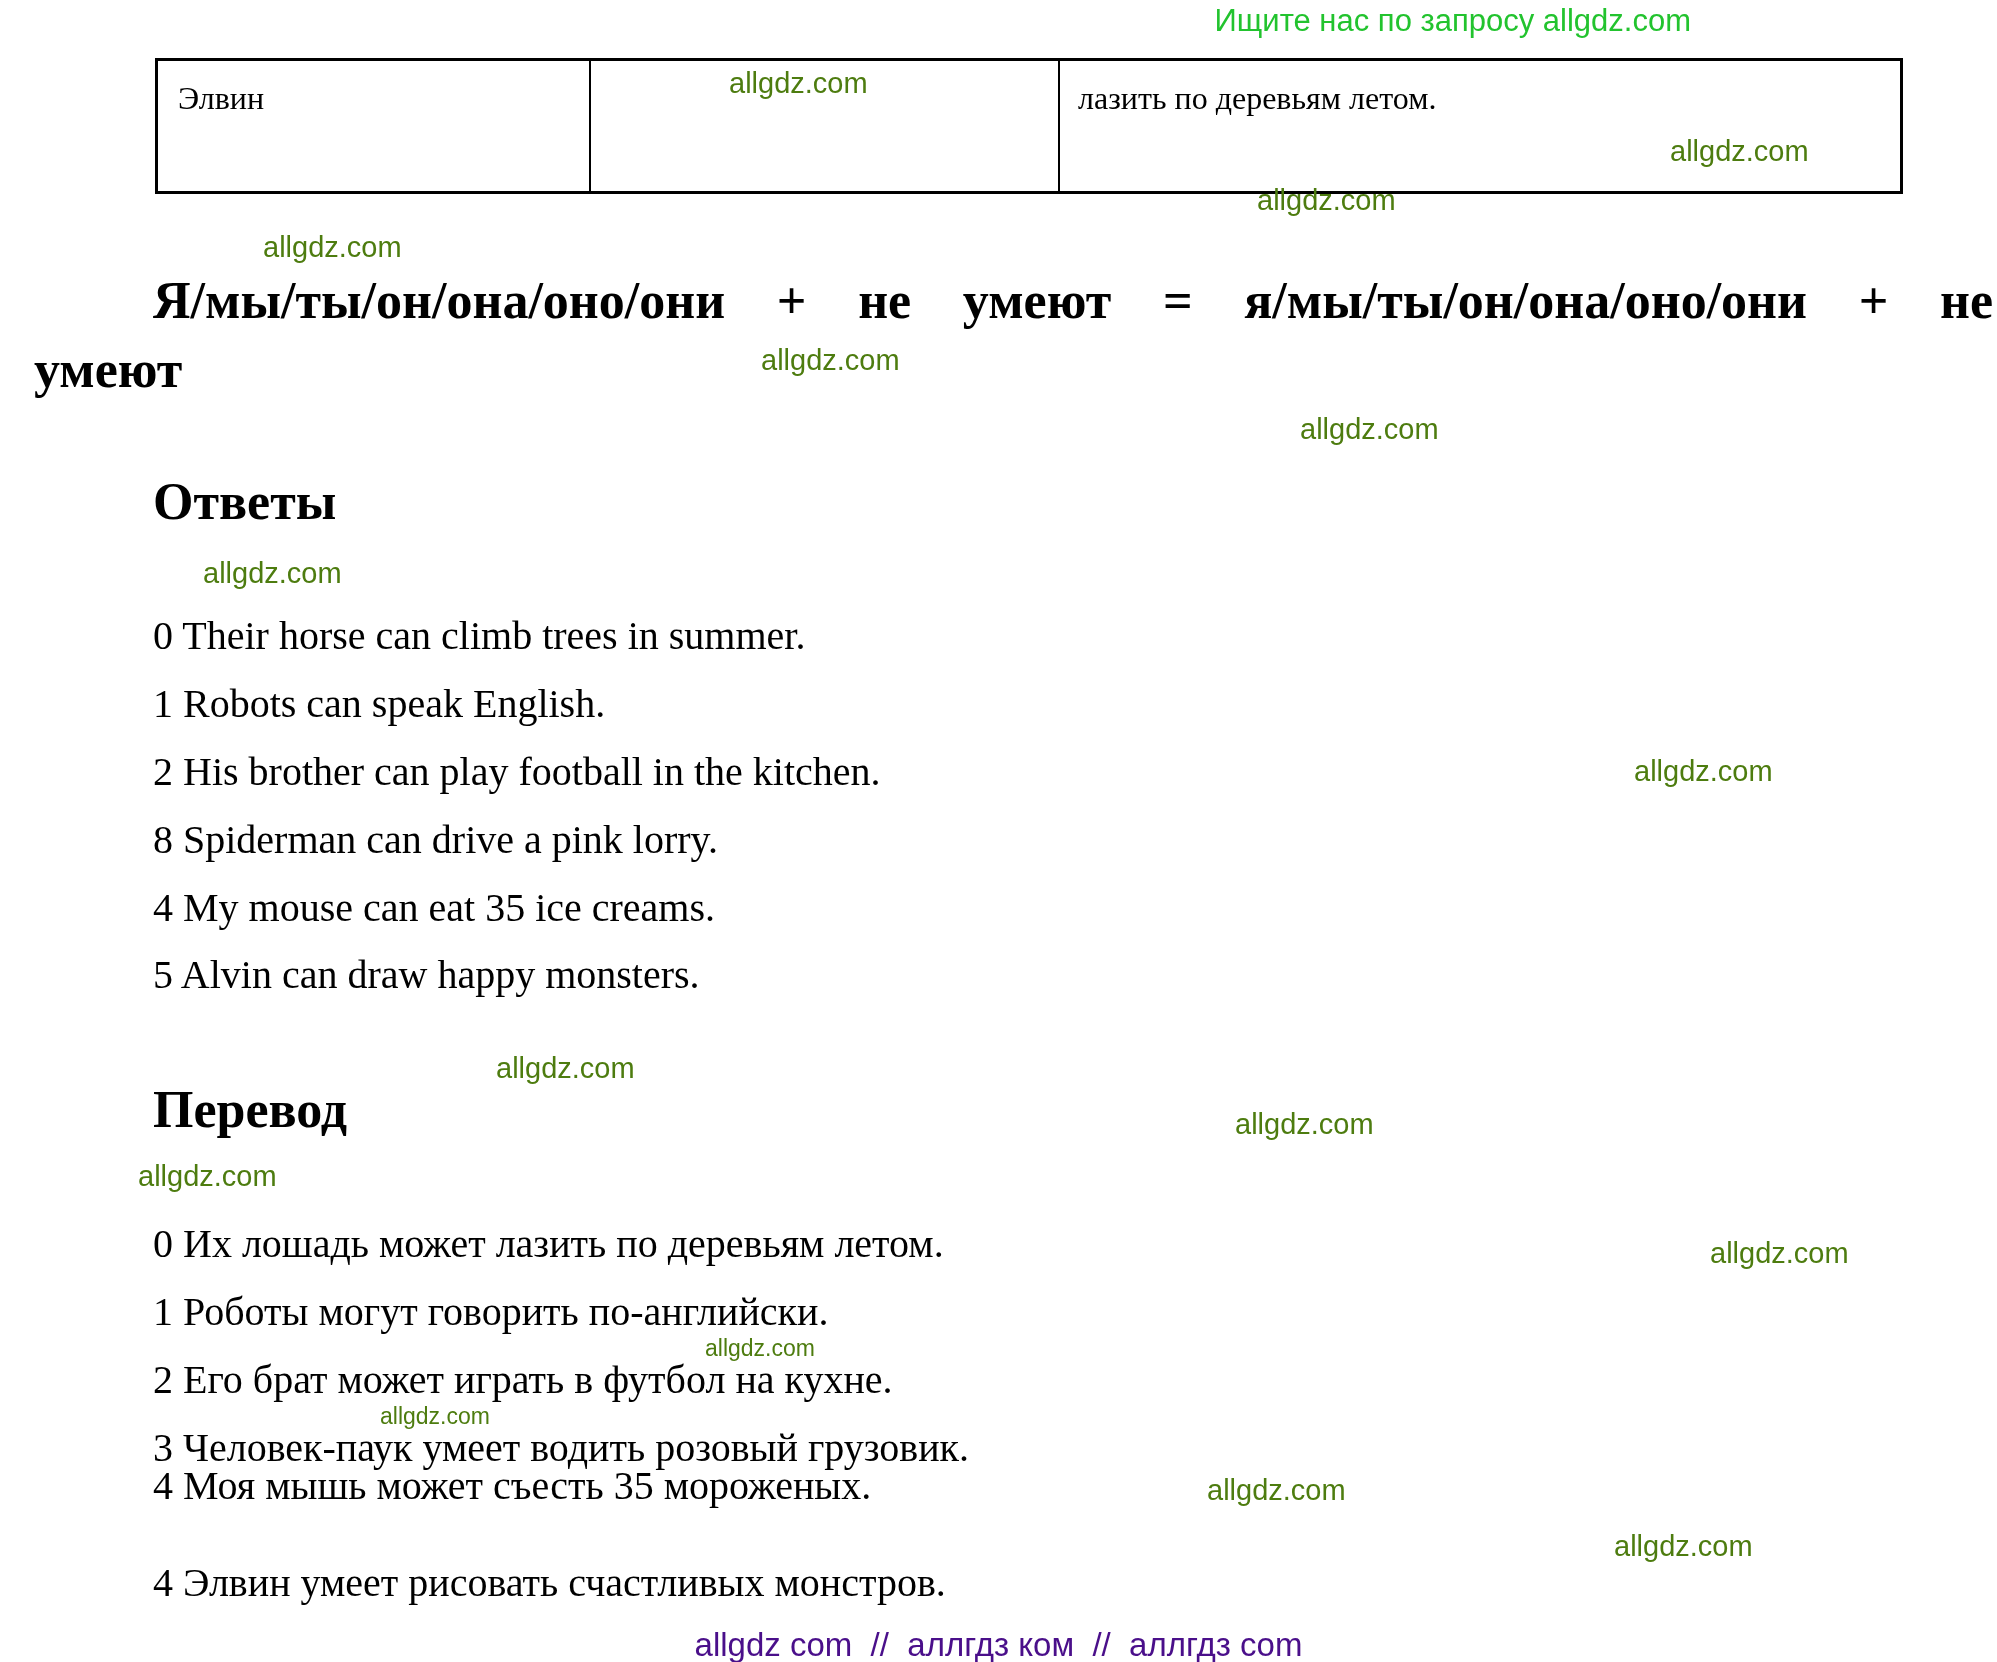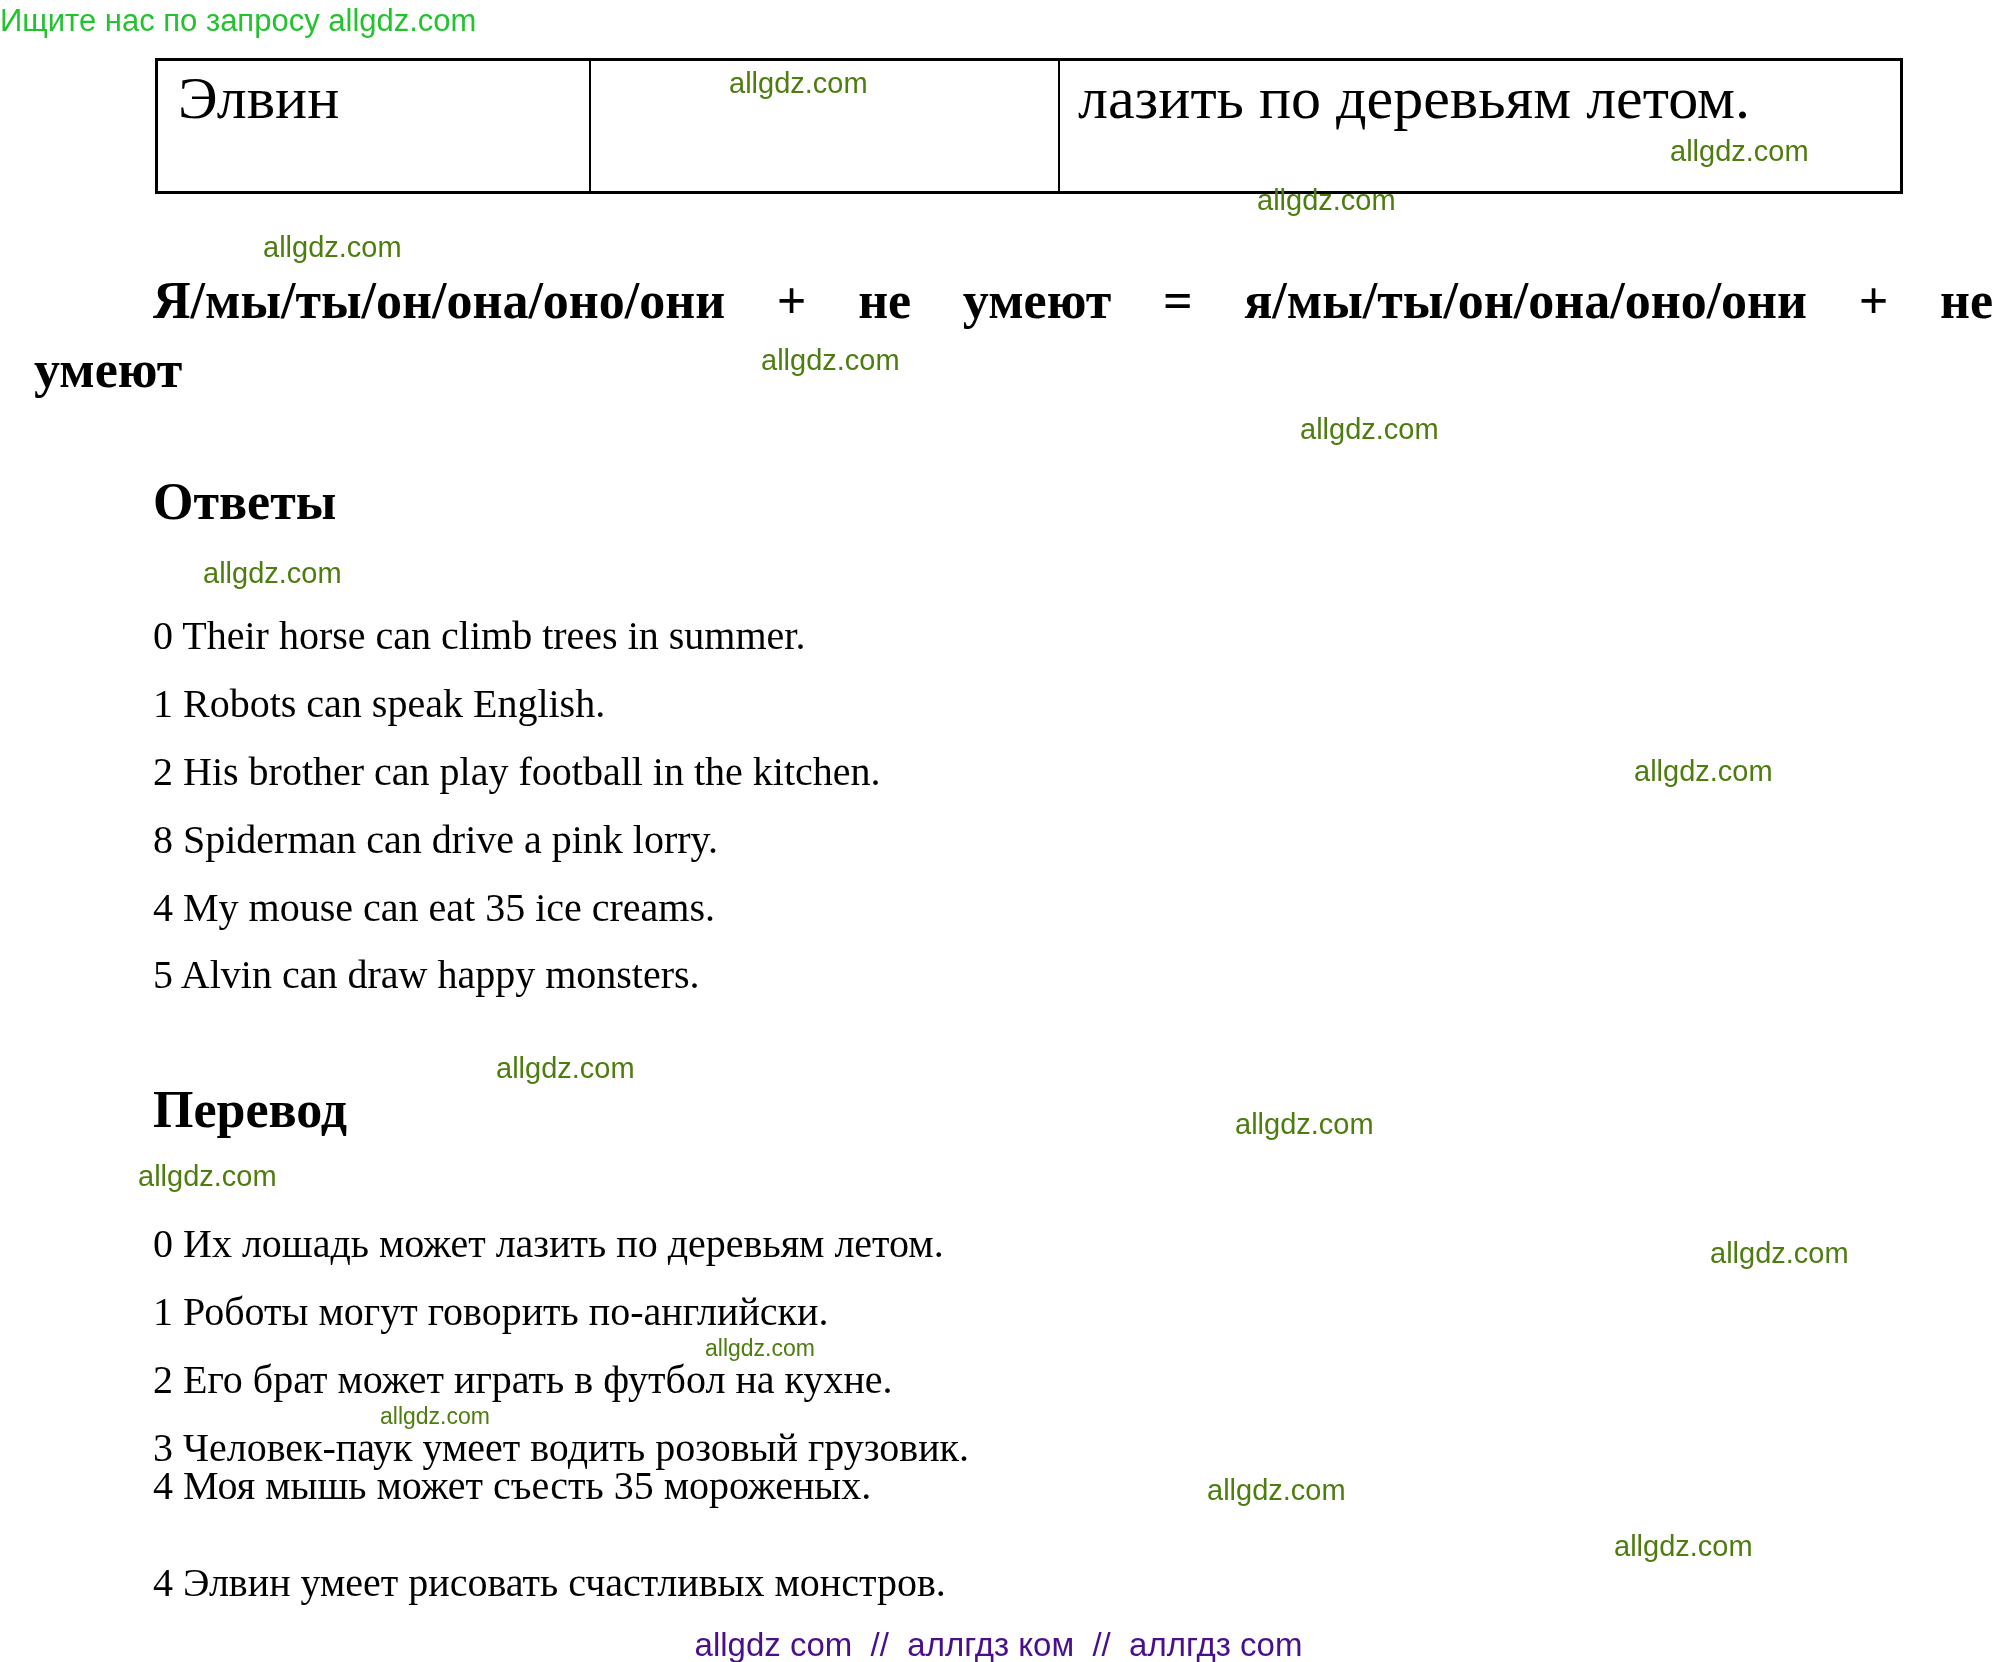--- a/index.html
+++ b/index.html
@@ -1,24 +1,24 @@
 <!DOCTYPE html>
 <html><head>
 <meta charset="utf-8">
 <style>
   html, body { margin:0; padding:0; background:#ffffff; }
   body { width:1997px; height:1662px; position:relative; overflow:hidden;
          font-family:"Liberation Serif", "DejaVu Serif", serif; color:#000; }
   .abs { position:absolute; white-space:nowrap; }
   .sans { font-family:"Liberation Sans", "DejaVu Sans", sans-serif; }
-  .header-link { top:0px; left:0; width:1691px; text-align:left; font-size:31px; line-height:42px; }
+  .header-link { top:0px; left:0; width:1691px; text-align:right; font-size:31px; line-height:42px; }
   .tbl { position:absolute; left:155px; top:58px; width:1748px; height:136px;
          border:3px solid #000; box-sizing:border-box; }
   .tbl .col { position:absolute; top:0; bottom:0; border-left:2px solid #000; }
-  .cell-text { font-size:60px; line-height:60px; }
+  .cell-text { font-size:32px; line-height:60px; }
   .bold-rule { font-weight:bold; font-size:52px; line-height:60px; }
   .heading { font-weight:bold; font-size:52px; line-height:60px; }
   .line { font-size:40px; line-height:60px; left:153px; }
   .wm { font-size:29px; line-height:34px; color:#4d7c0f; }
   .wm.small { font-size:23px; line-height:26px; }
   .footer { top:1624px; left:0; width:1997px; text-align:center; font-size:33px; line-height:42px; }
 </style>
 </head>
 <body>
 

